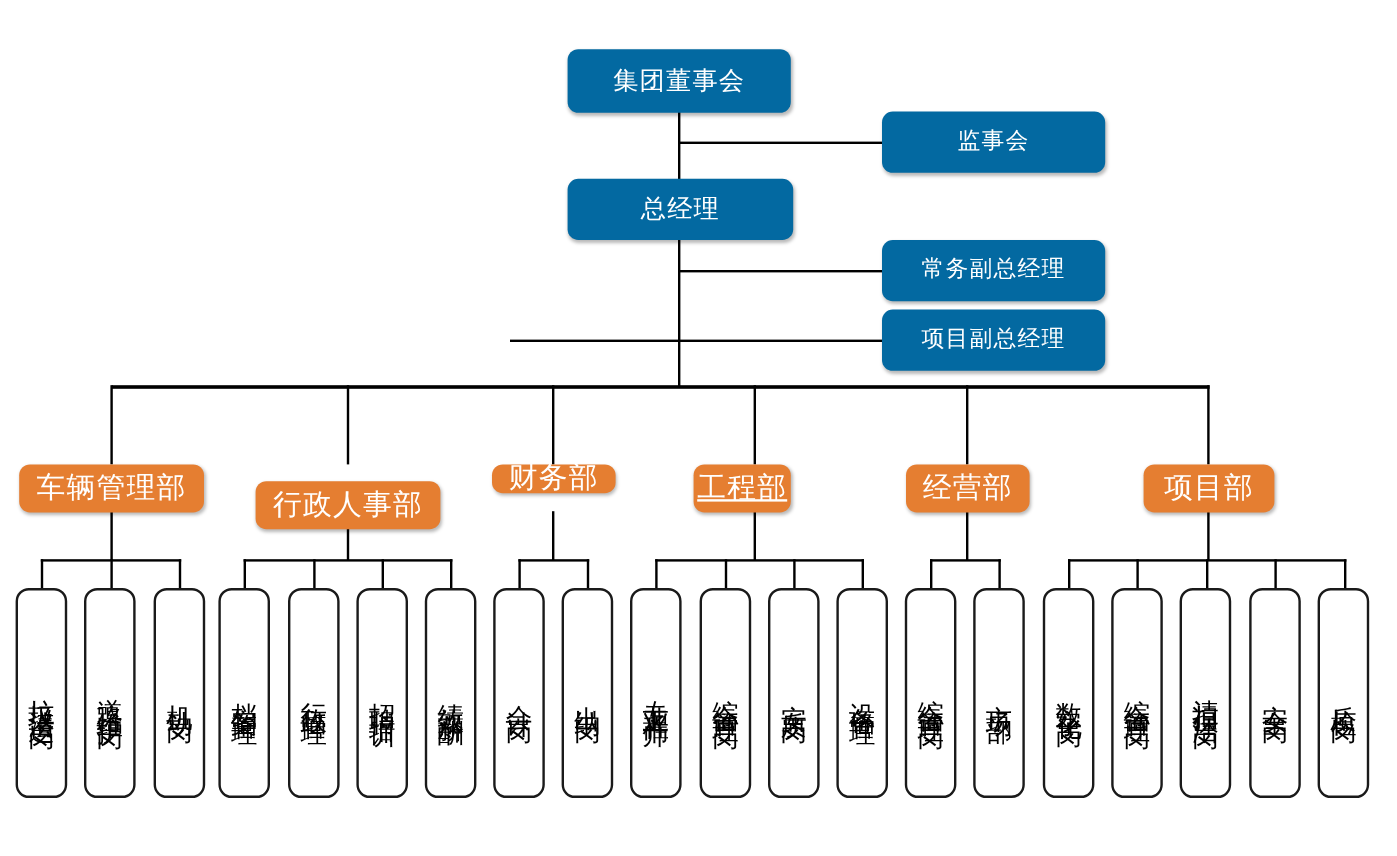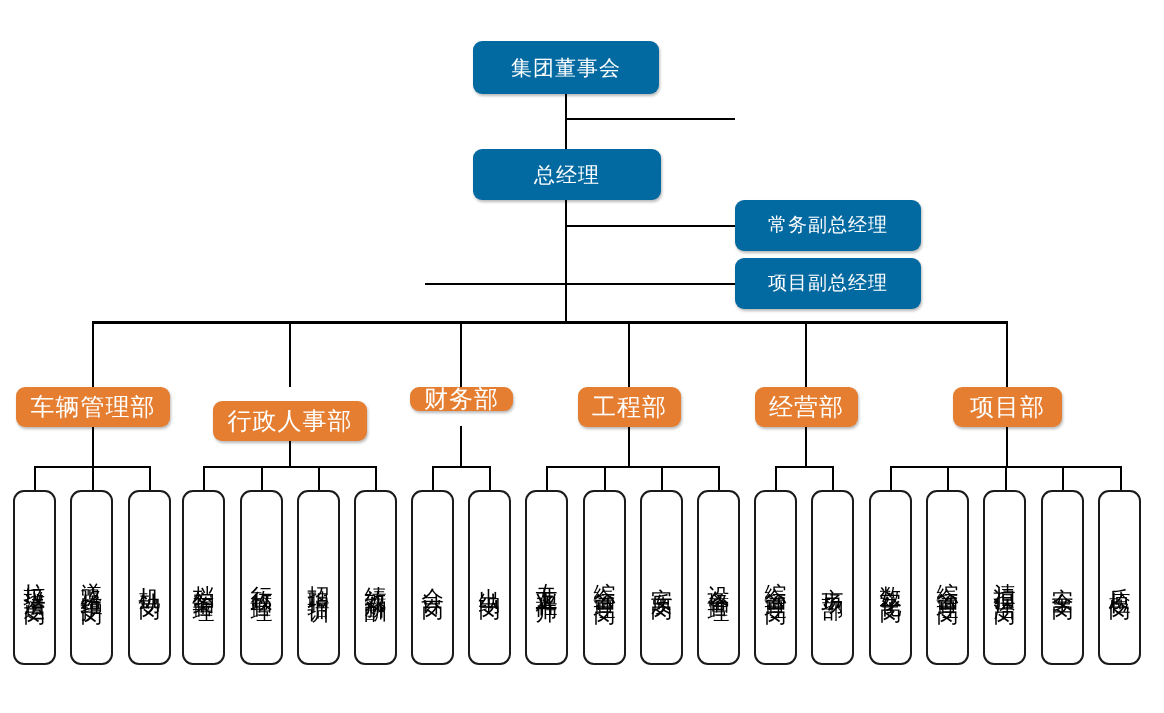--- a/index.html
+++ b/index.html
@@ -123,35 +123,36 @@
   <div class="ln v" style="left:1006px;top:426px;height:41px;"></div>
   <div class="ln h" style="left:890px;top:466px;width:232px;"></div>
   <div class="ln v" style="left:890px;top:466px;height:25px;"></div>
   <div class="ln v" style="left:947px;top:466px;height:25px;"></div>
   <div class="ln v" style="left:1005px;top:466px;height:25px;"></div>
   <div class="ln v" style="left:1062px;top:466px;height:25px;"></div>
   <div class="ln v" style="left:1120px;top:466px;height:25px;"></div>
 
   <div class="node blue lvl1" style="left:473px;top:41px;width:186px;height:53px;">集团董事会</div>
 
+  <div class="node blue lvl2" style="left:735px;top:93px;width:186px;height:51px;">监事会</div>
 
   <div class="node blue lvl1" style="left:473px;top:149px;width:188px;height:51px;">总经理</div>
 
   <div class="node blue lvl2" style="left:735px;top:200px;width:186px;height:51px;">常务副总经理</div>
 
   <div class="node blue lvl2" style="left:735px;top:258px;width:186px;height:51px;">项目副总经理</div>
 
 
   <div class="node orange dept" style="left:16px;top:387px;width:154px;height:40px;">车辆管理部</div>
 
   <div class="node orange dept" style="left:213px;top:401px;width:154px;height:40px;">行政人事部</div>
 
   <div class="node orange dept" style="left:410px;top:387px;width:103px;height:24px;">财务部</div>
 
-  <div class="node orange dept" style="left:578px;top:387px;width:103px;height:40px;">工程部</div>
+  <div class="node orange dept" style="left:578px;top:387px;width:81px;height:40px;text-decoration:underline;">工程部</div>
 
   <div class="node orange dept" style="left:755px;top:387px;width:103px;height:40px;">经营部</div>
 
   <div class="node orange dept" style="left:953px;top:387px;width:109px;height:40px;">项目部</div>
 
   <div class="leaf" style="left:13px;top:490px;width:43px;height:175px;">
     <span class="vtxt">垃圾清运岗</span>
   </div>
   <div class="leaf" style="left:70px;top:490px;width:43px;height:175px;">
     <span class="vtxt">道路维护岗</span>

